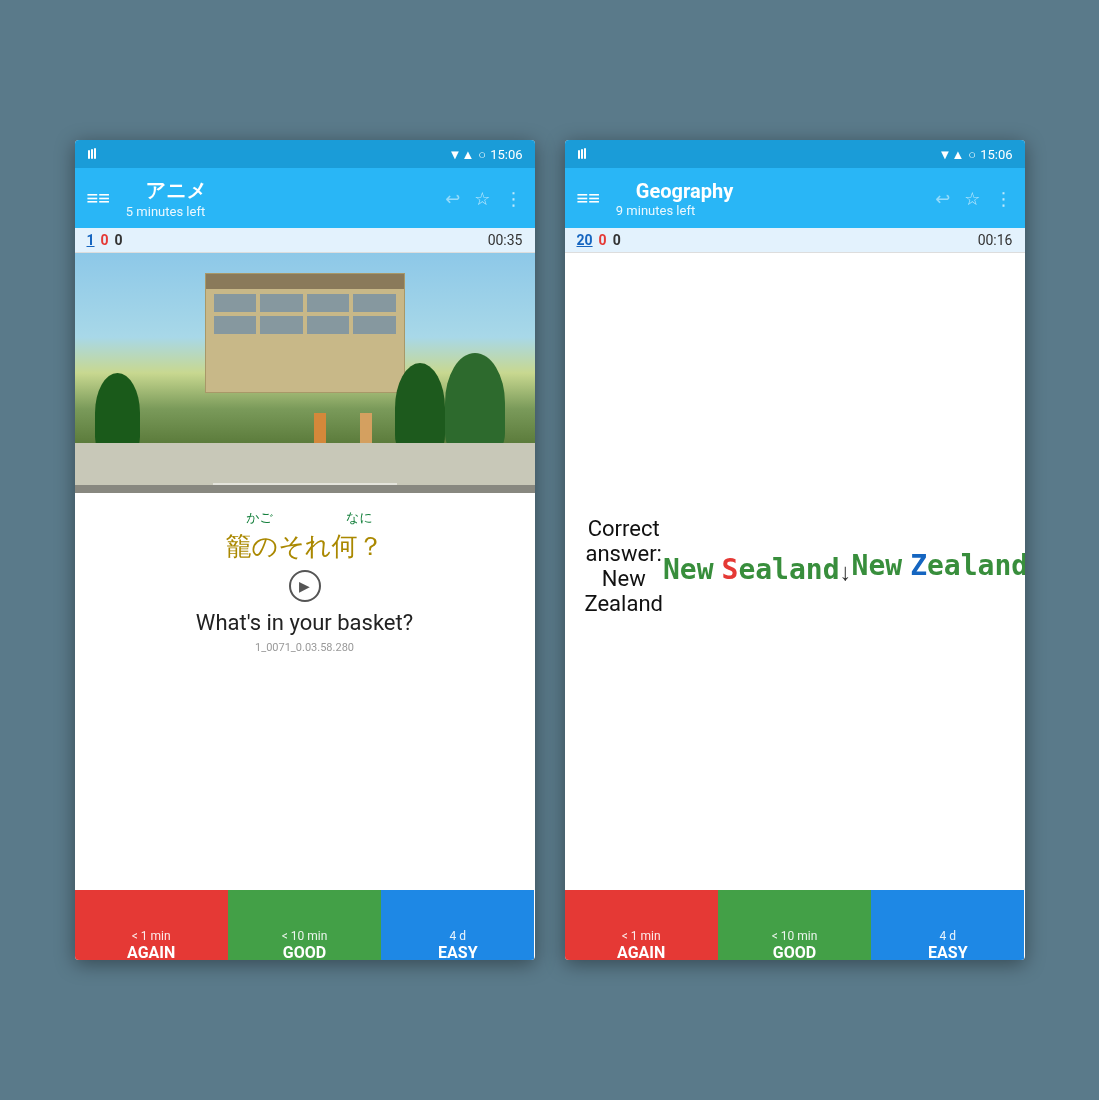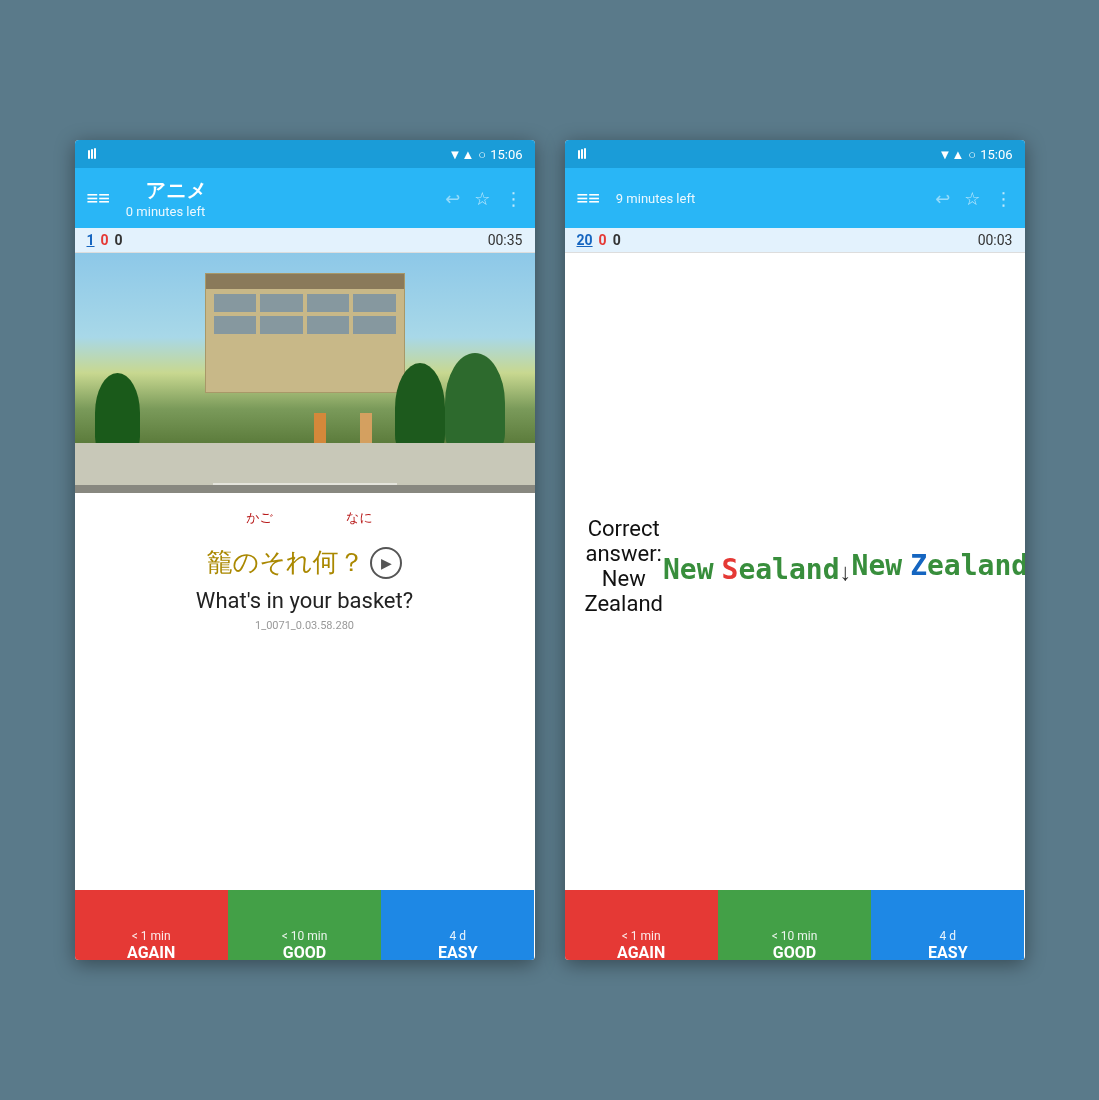--- a/index.html
+++ b/index.html
@@ -159,31 +159,32 @@
       left: 0; right: 0;
       height: 50px;
       background: #c8c8b8;
     }
     .japanese-question {
       text-align: center;
       padding: 16px 12px 4px;
     }
     .japanese-ruby {
       font-size: 13px;
-      color: #b91c1c;
+      color: #15803d;
       display: block;
-      margin-bottom: 18px;
+      margin-bottom: 2px;
     }
     .japanese-main {
       font-size: 26px;
       color: #aa8800;
       display: flex;
       align-items: center;
       justify-content: center;
       gap: 6px;
+      flex-direction: column;
     }
     .play-btn {
       width: 32px;
       height: 32px;
       border-radius: 50%;
       border: 2px solid #555;
       display: flex;
       align-items: center;
       justify-content: center;
       color: #555;
@@ -311,21 +312,21 @@
         <span>▼▲</span>
         <span>○</span>
         <span>15:06</span>
       </div>
     </div>
 
     <div class="app-bar">
       <span class="app-bar-menu hamburger">≡</span>
       <div class="app-bar-title-block">
         <div class="app-bar-title">アニメ</div>
-        <div class="app-bar-subtitle">0 minutes left</div>
+        <div class="app-bar-subtitle">5 minutes left</div>
       </div>
       <div class="app-bar-actions">
         <span style="color:rgba(255,255,255,0.5)">↩</span>
         <span>☆</span>
         <span>⋮</span>
       </div>
     </div>
 
     <div class="score-bar">
       <span class="score-correct">1</span>
@@ -409,34 +410,35 @@
       <div class="status-icons">
         <span>▼▲</span>
         <span>○</span>
         <span>15:06</span>
       </div>
     </div>
 
     <div class="app-bar">
       <span class="app-bar-menu hamburger">≡</span>
       <div class="app-bar-title-block">
+        <div class="app-bar-title">Geography</div>
         <div class="app-bar-subtitle">9 minutes left</div>
       </div>
       <div class="app-bar-actions">
         <span style="color:rgba(255,255,255,0.5)">↩</span>
         <span>☆</span>
         <span>⋮</span>
       </div>
     </div>
 
     <div class="score-bar">
       <span class="score-correct">20</span>
       <span class="score-wrong">0</span>
       <span class="score-skip">0</span>
-      <span class="score-timer">00:03</span>
+      <span class="score-timer">00:16</span>
     </div>
 
     <div class="content">
       <div class="geography-content">
         <div class="correct-answer-label">Correct answer: New Zealand</div>
 
         <div class="answer-attempt">
           <span class="word-green">New</span>
           <span>
             <span class="word-red">S</span><span class="word-green">ealand</span>

